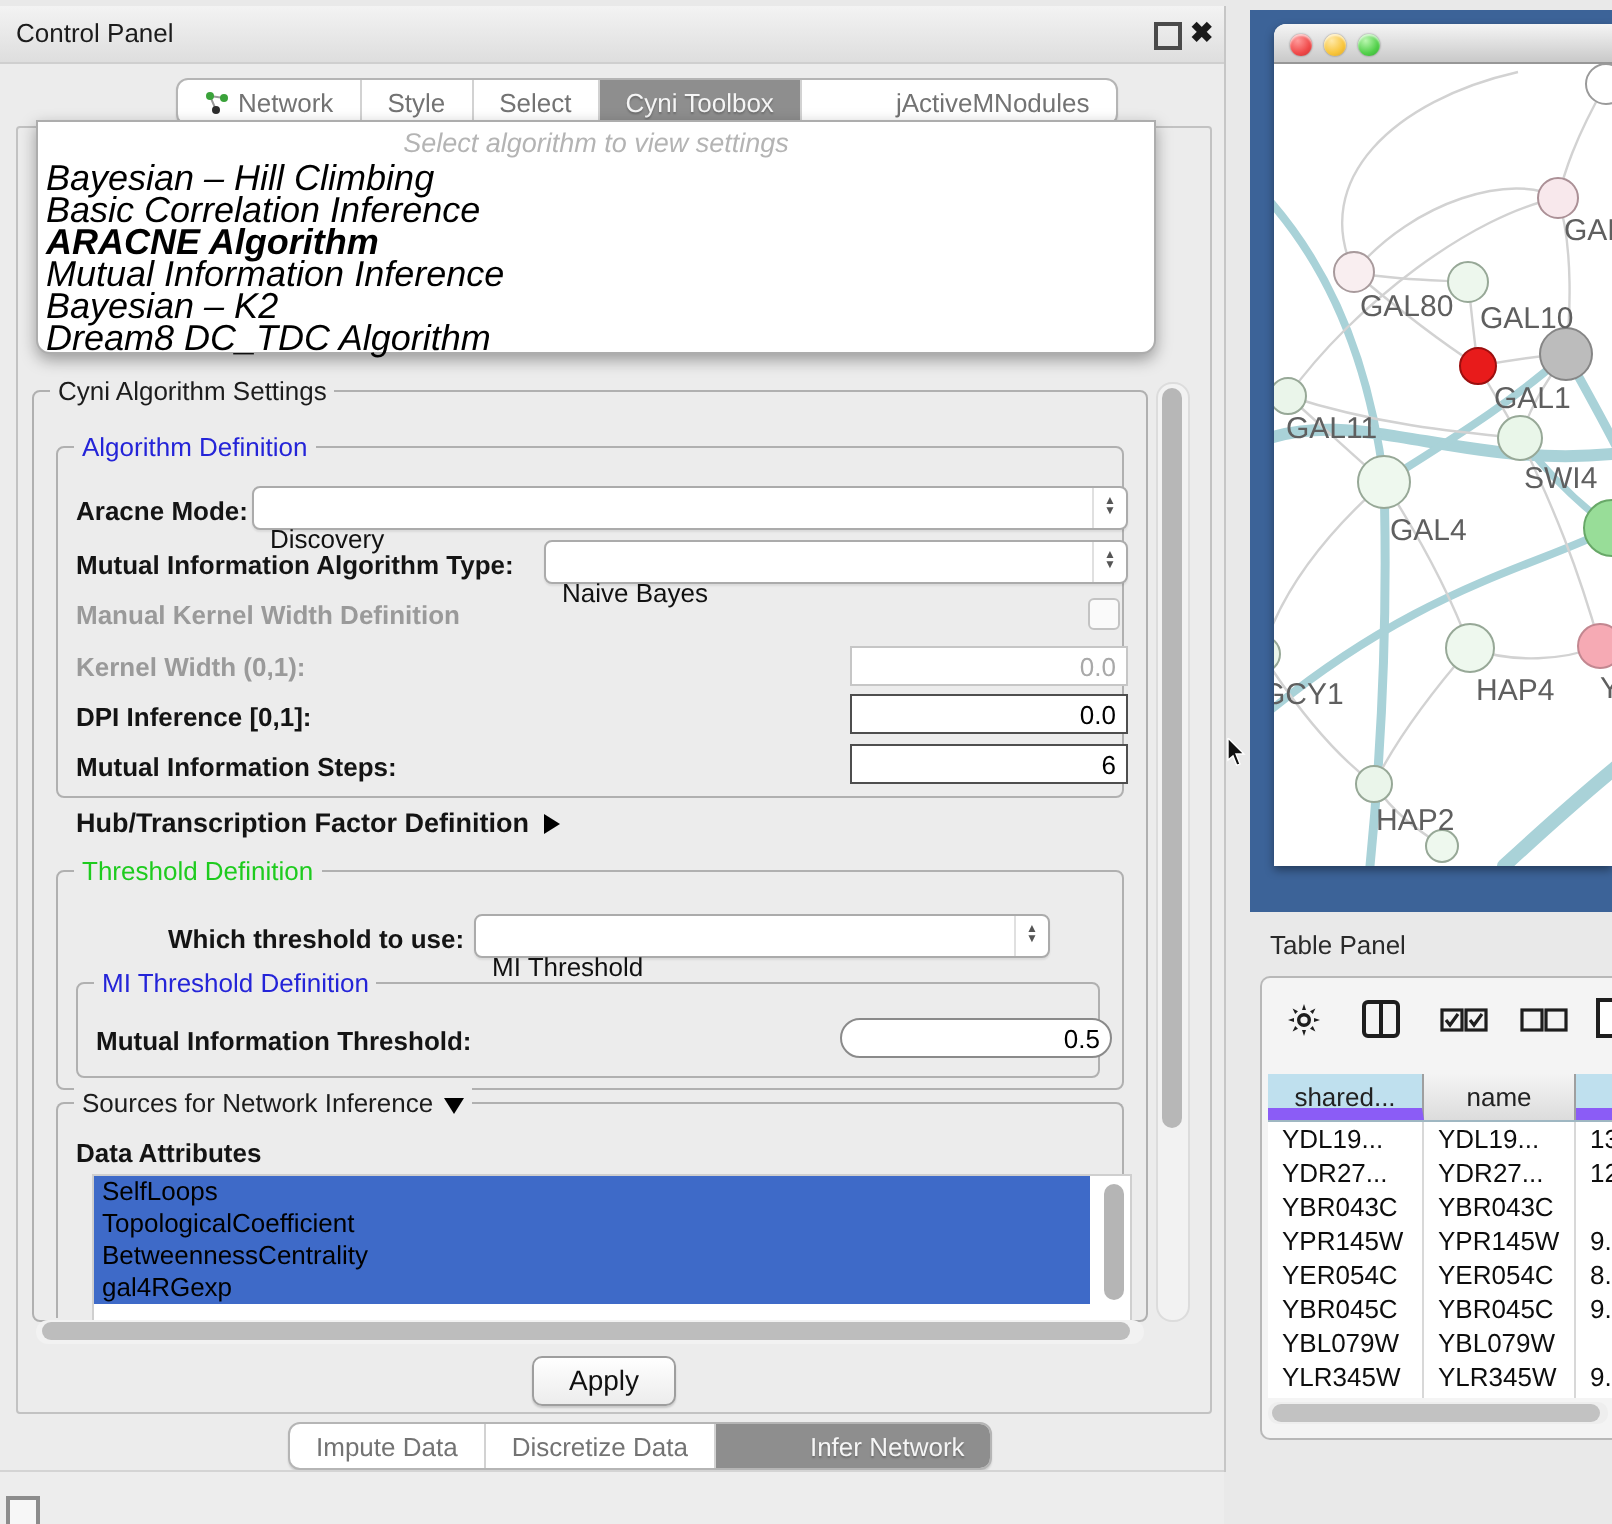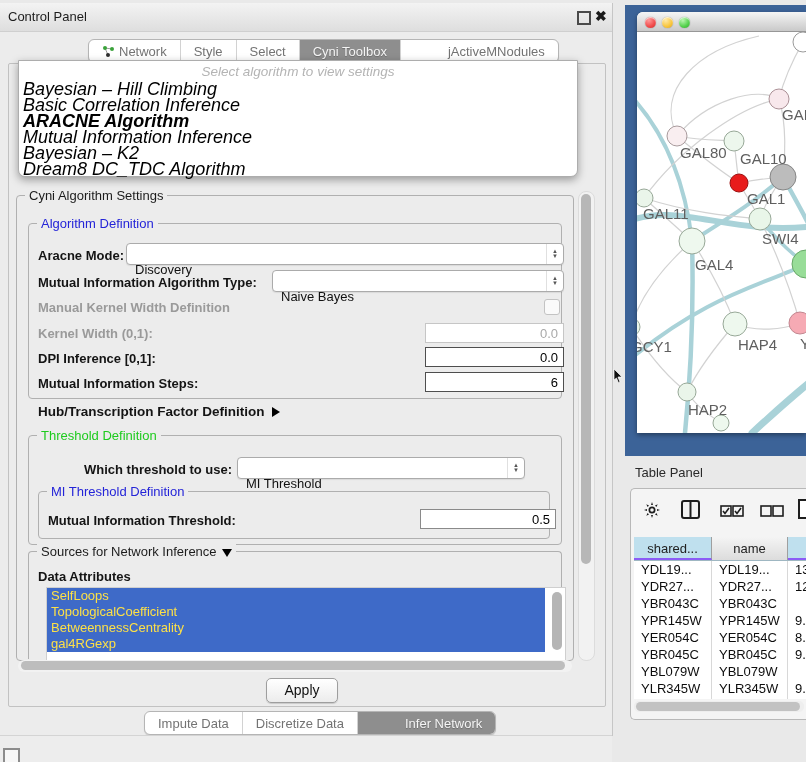--- a/index.html
+++ b/index.html
@@ -52,21 +52,21 @@
   .dd-item.current{font-weight:bold;}
 
   
   .vscroll{position:absolute;left:578px;top:188px;width:15px;height:468px;background:#f2f2f2;border:1px solid #dcdcdc;border-radius:8px;}
   .vscroll .thumb{position:absolute;left:1.5px;top:2px;width:10px;height:370px;background:#b7b7b7;border-radius:6px;}
   .hscroll{position:absolute;left:18px;top:657px;width:554px;height:12px;background:#f2f2f2;border-radius:6px;}
   .hscroll .thumb{position:absolute;left:3px;top:1px;width:544px;height:9px;background:#bdbdbd;border-radius:5px;}
 
   
   .src-list{position:absolute;left:46px;top:584px;width:518px;height:72px;background:#fff;border:1px solid #cfcfcf;overflow:hidden;}
-  .src-item{height:16px;line-height:16px;font-size:13px;color:#fde047;background:var(--sel-blue,#3e6ac8);padding-left:4px;width:494px;}
+  .src-item{height:16px;line-height:16px;font-size:13px;color:#000000;background:var(--sel-blue,#3e6ac8);padding-left:4px;width:494px;}
   .src-vthumb{position:absolute;right:3px;top:4px;width:10px;height:58px;background:#b5b5b5;border-radius:5px;}
 
   .apply-btn{position:absolute;left:266px;top:675px;width:70px;height:23px;background:linear-gradient(#ffffff,#ececec);border:1px solid #9e9e9e;border-radius:5px;font-size:14px;color:#111;text-align:center;line-height:22px;box-shadow:0 1px 1px rgba(0,0,0,.15);}
 
   .bottom-tab-bar{position:absolute;left:144px;top:708px;height:22px;display:flex;background:#fff;border:1px solid #b5b5b5;border-radius:6px;overflow:hidden;box-shadow:0 1px 1px rgba(0,0,0,.12);}
 
   
   .net-panel{position:absolute;left:625px;top:5px;width:181px;height:451px;background:var(--panel-blue,#3c6398);border-bottom:3px solid #2c4d7a;}
   .net-window{position:absolute;left:12px;top:7px;width:169px;height:421px;background:#fff;border-radius:6px 0 0 0;box-shadow:0 2px 5px rgba(0,0,0,.4);}
   .net-titlebar{position:absolute;left:0;top:0;width:100%;height:19px;background:linear-gradient(#f5f5f5,#c9c9c9);border-bottom:1px solid #979797;border-radius:6px 0 0 0;}
@@ -81,21 +81,21 @@
   .table-area{position:absolute;left:613px;top:456px;width:193px;height:306px;background:#e9e9e9;}
   .tp-title{position:absolute;left:22px;top:9px;font-size:13px;color:#2a2a2a;}
   .tp-box{position:absolute;left:17px;top:32px;width:176px;height:230px;background:#f4f4f4;border:1px solid #b8b8b8;border-radius:5px 0 0 5px;border-right:none;}
   .tp-toolbar{position:absolute;left:0;top:0;width:100%;height:47px;}
   .ticon{position:absolute;color:#1e1e1e;}
   .tp-table{position:absolute;left:3px;top:48px;width:173px;height:162px;background:#fff;overflow:hidden;font-size:13px;}
   .trow{display:grid;grid-template-columns:78px 76px 60px;height:17px;line-height:17px;}
   .trow .c{padding-left:7px;white-space:nowrap;overflow:hidden;color:#0d0d0d;border-right:1px solid #d8d8d8;}
   .thead{display:grid;grid-template-columns:78px 76px 60px;height:23px;line-height:23px;border-bottom:1px solid #9fb7c2;}
   .thead .h{font-size:13px;color:#222;text-align:center;border-right:1px solid #9f9f9f;overflow:hidden;white-space:nowrap;}
-  .thead .h.blue{background:var(--hdr-blue,#bfe0ee);border-bottom:2px solid #8b5cf6;}
+  .thead .h.blue{background:var(--hdr-blue,#bfe0ee);border-bottom:6px solid #8b5cf6;}
   .thead .h.gray{background:linear-gradient(#f4f4f4,#dcdcdc);}
   .tp-hscroll{position:absolute;left:3px;top:212px;width:170px;height:11px;background:#eee;border-radius:5px;}
   .tp-hscroll .thumb{position:absolute;left:2px;top:1px;width:164px;height:9px;background:#c2c2c2;border-radius:5px;}
 
   
   .bottom-strip{position:absolute;left:0;top:735px;width:612px;height:27px;background:#ededed;border-top:1px solid #d4d4d4;}
   .mini-float{position:absolute;left:3px;top:12px;width:13px;height:13px;border:2px solid #8c8c8c;background:#f7f7f7;}
 
   .cursor{position:absolute;left:613px;top:369px;z-index:60;}
 </style>
@@ -176,21 +176,21 @@
     </div>
     <span class="lbl" style="left:84px;top:459px;">Which threshold to use:</span>
     <div class="combo" style="left:237px;top:454px;width:288px;">
       <span class="val">MI Threshold</span>
       <span class="updown">▲<br>▼</span>
     </div>
     <div class="gbox" style="left:38px;top:488px;width:510px;height:46px;">
       <span class="legend blue">MI Threshold Definition</span>
     </div>
     <span class="lbl" style="left:48px;top:510px;">Mutual Information Threshold:</span>
-    <div class="field en" style="left:420px;top:506px;width:136px;border-width:1px;border-color:#8a8a8a;">0.5</div>
+    <div class="field en" style="left:420px;top:506px;width:136px;border-width:1px;border-color:#8a8a8a;border-radius:10px;">0.5</div>
 
     <div class="gbox" style="left:28px;top:548px;width:532px;height:107px;border-bottom:none;border-radius:4px 4px 0 0;">
       <span class="legend"><span>Sources for Network Inference</span><span class="tri-down"></span></span>
     </div>
     <span class="lbl" style="left:38px;top:566px;">Data Attributes</span>
     <div class="src-list">
       <div id="src-items">
           <div class="src-item">SelfLoops</div>
           <div class="src-item">TopologicalCoefficient</div>
           <div class="src-item">BetweennessCentrality</div>

